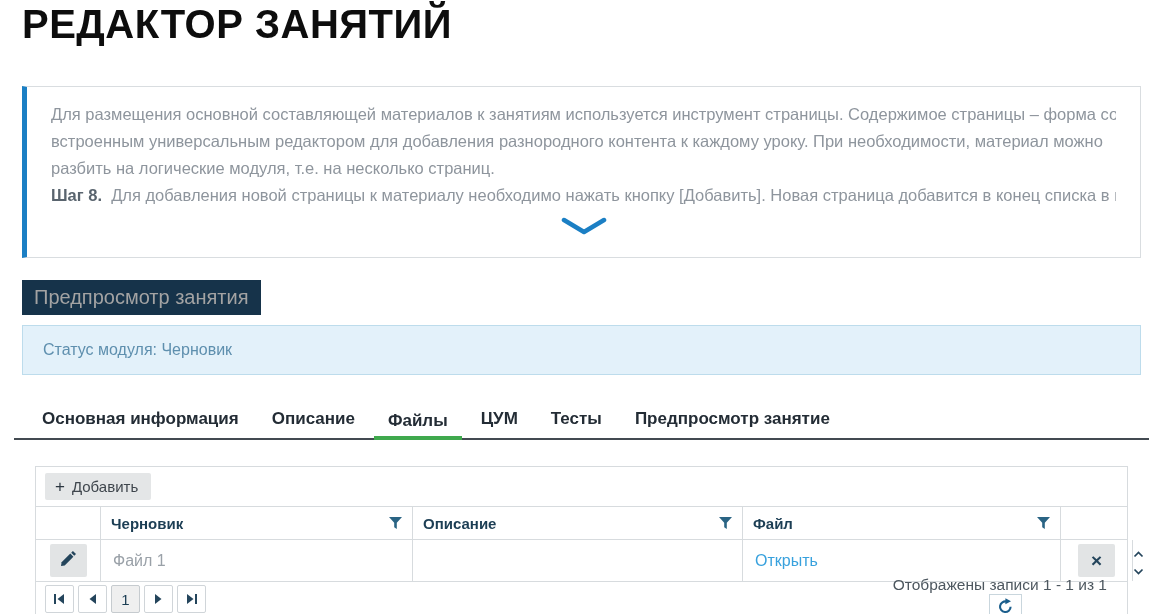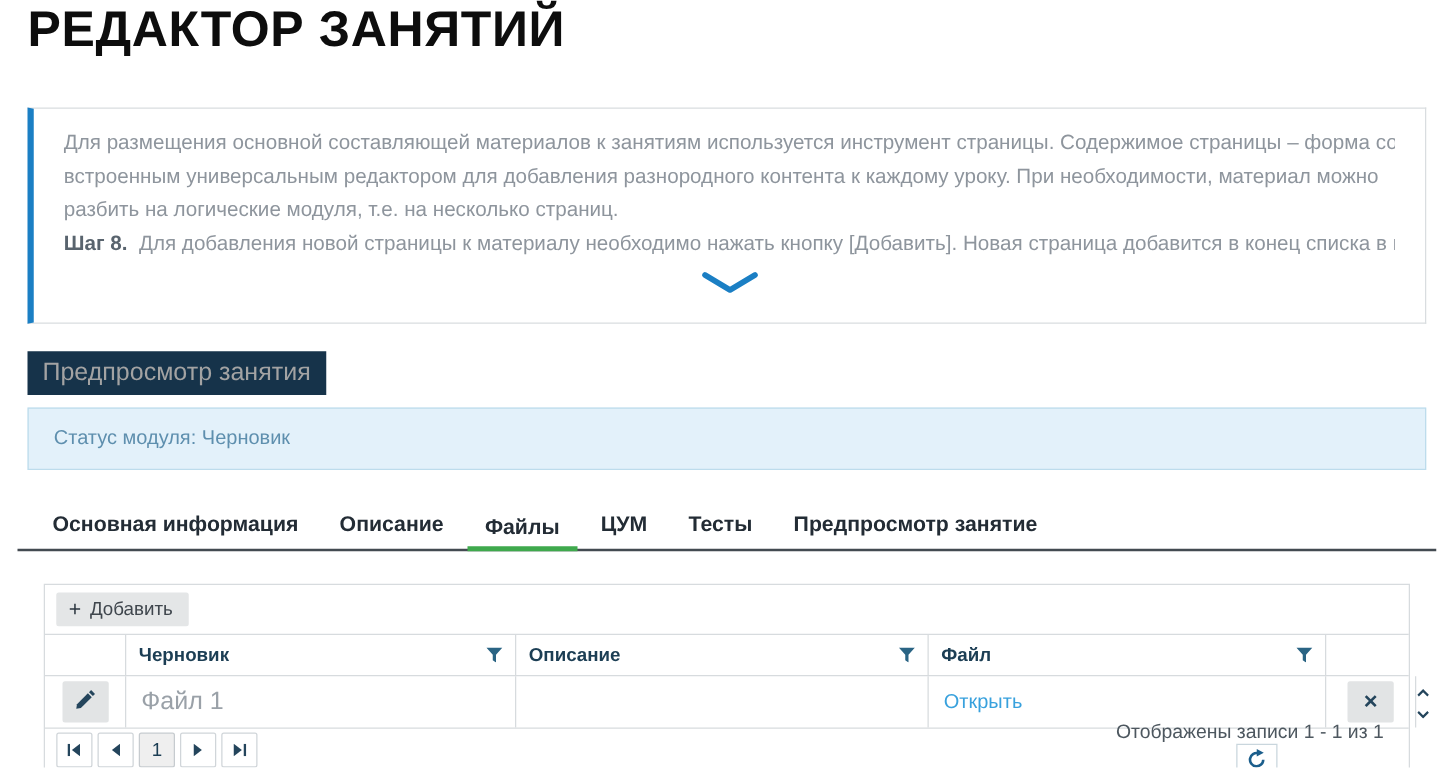--- a/index.html
+++ b/index.html
@@ -41,21 +41,21 @@
   .col-desc{width:330px;flex:none;}
   .col-file{width:318px;flex:none;}
   .col-del{width:72px;flex:none;}
   .col-last{flex:1;}
   .filter-ic{cursor:pointer;display:inline-flex;}
 
   .drow{display:flex;align-items:stretch;border-bottom:1px solid #d7dbde;height:41px;}
   .dcell{display:flex;align-items:center;padding:0 12px;box-sizing:border-box;}
   .dcell + .dcell{border-left:1px solid #d7dbde;}
   .dcell.center{justify-content:center;padding:0;}
-  .cell-text{color:#9aa1a8;font-size:20px;}
+  .cell-text{color:#9aa1a8;font-size:16px;}
   .icon-btn{width:37px;height:33px;background:#e2e4e5;border:none;border-radius:2px;display:flex;align-items:center;justify-content:center;cursor:pointer;}
   .del-glyph{color:#24455c;font-size:19px;font-weight:bold;line-height:1;}
   .file-link{color:#38a1dd;font-size:16px;text-decoration:none;cursor:pointer;}
   .scroll-strip{flex:1;display:flex;flex-direction:column;justify-content:space-between;align-items:center;padding:4px 0;cursor:pointer;}
 
   .pager{display:flex;align-items:center;height:34px;padding:0 9px;}
   .pg-group{display:flex;align-items:center;}
   .pg-btn{width:29px;height:28px;background:#fff;border:1px solid #d0d5d9;border-radius:2px;display:flex;align-items:center;justify-content:center;margin-right:4px;cursor:pointer;padding:0;}
   .pg-btn.current{background:#efefef;border-color:#c6cbcf;color:#1c3e54;font-size:15px;font-family:"Liberation Sans",sans-serif;}
   .pg-right{margin-left:auto;display:flex;align-items:center;flex-direction:column;}

